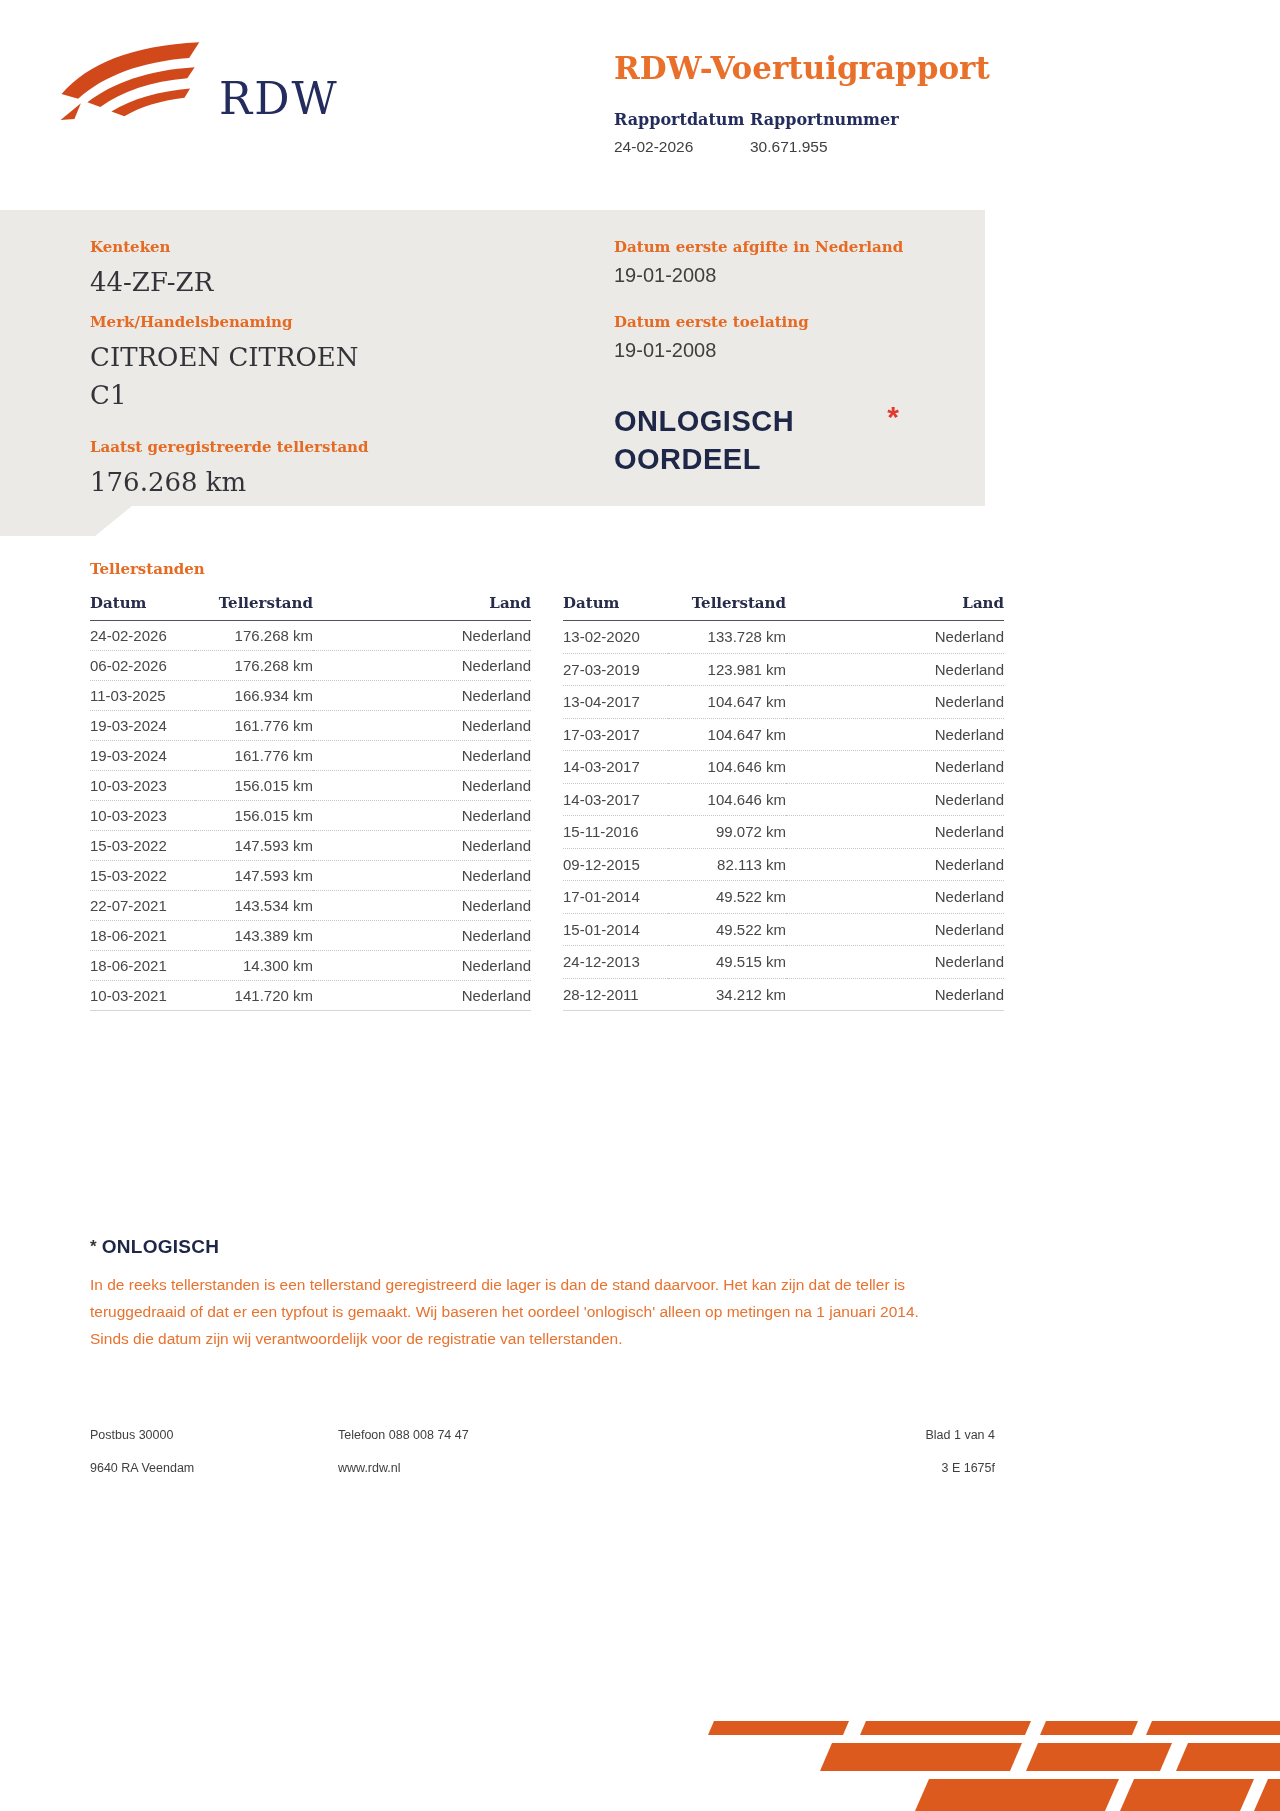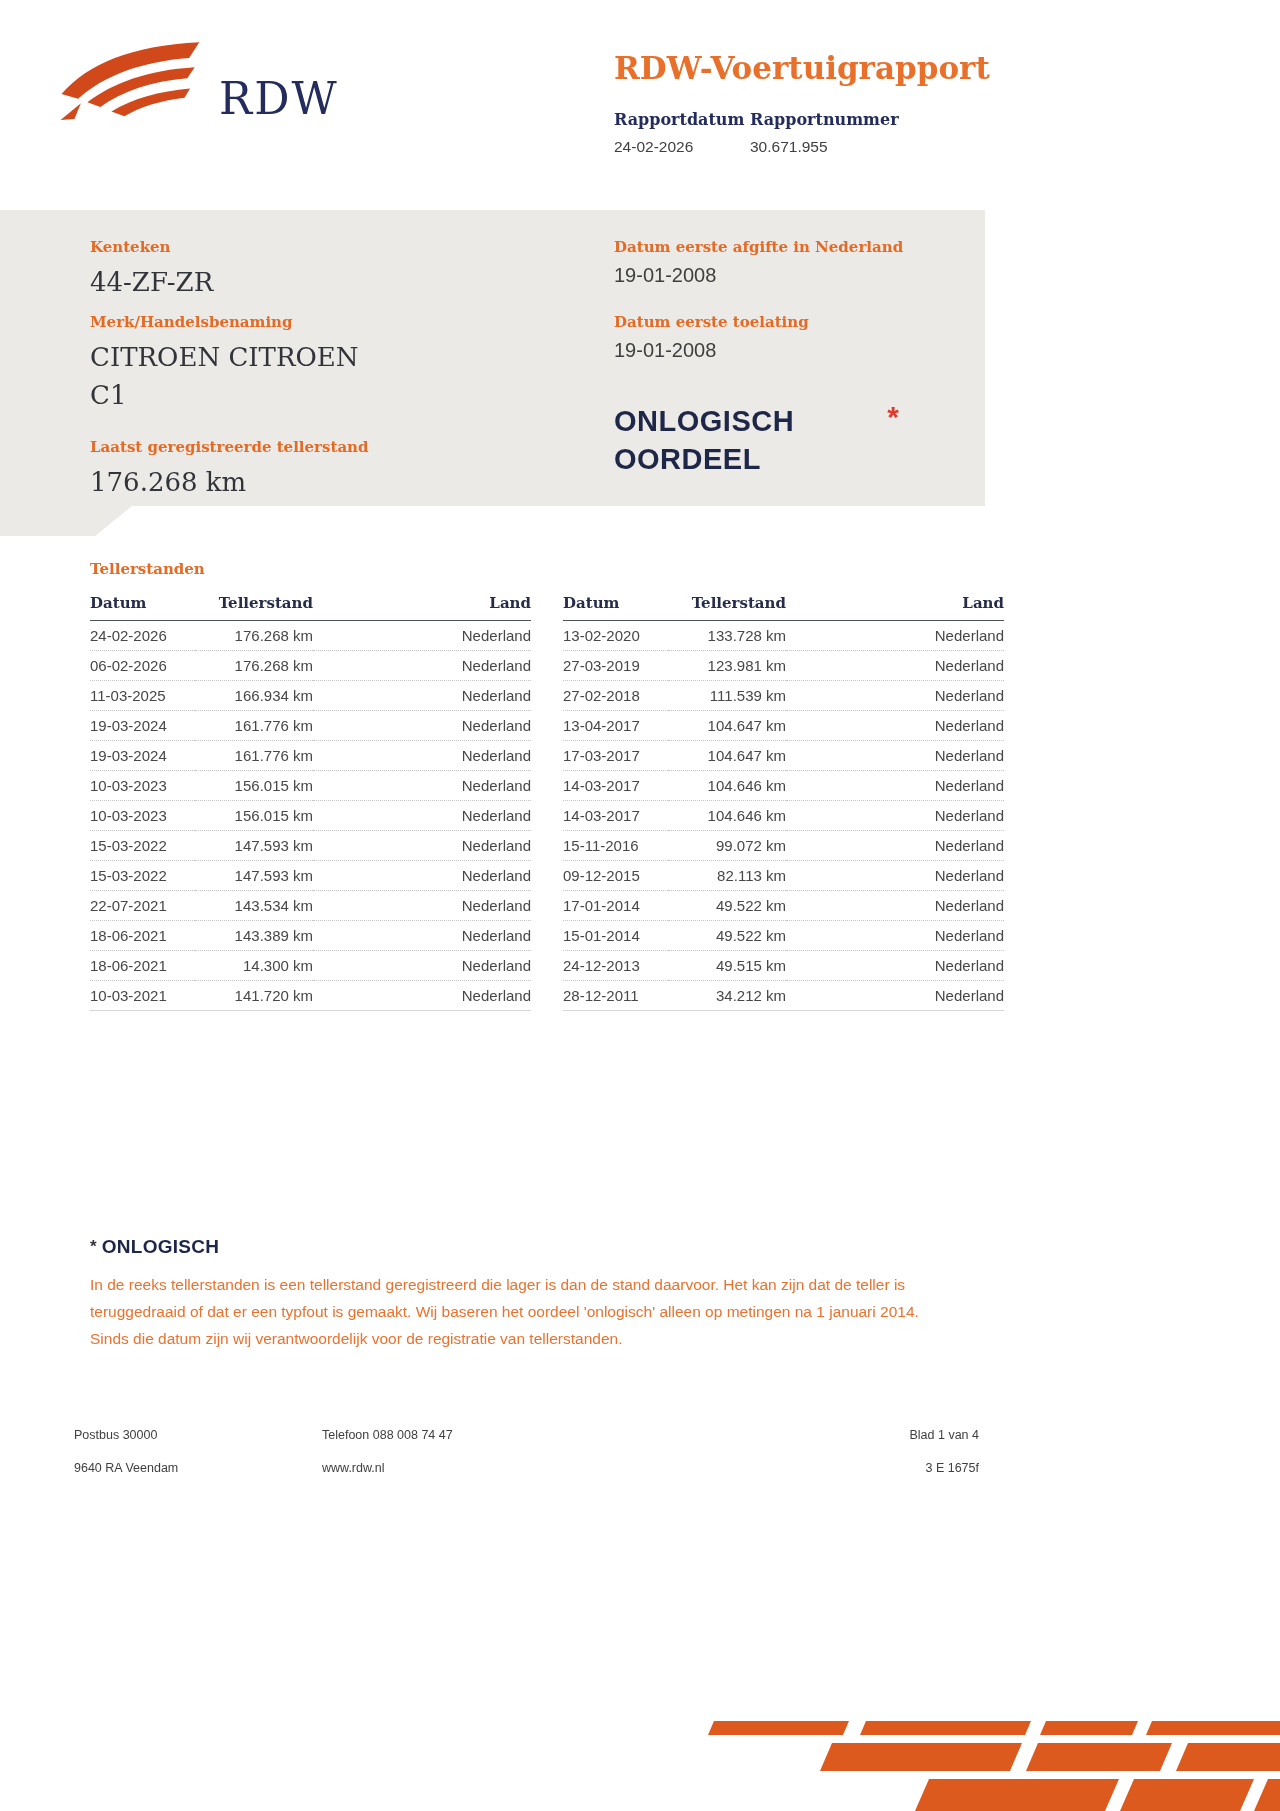--- a/index.html
+++ b/index.html
@@ -48,21 +48,21 @@
   table.odo tr:last-child td { border-bottom:1px solid #D6D6D6; }
 
   
   .note { position:absolute; top:1236px; left:90px; width:850px; }
   .note-head { display:flex; align-items:flex-start; gap:5px; }
   .note-ast { font-size:17px; font-weight:700; color:#33343A; line-height:18px; padding-top:2px; }
   .note-title { font-weight:700; font-size:19px; color:#1E2747; letter-spacing:0.3px; }
   .note-body { margin-top:13px; font-size:15.5px; line-height:27px; color:#E8722E; }
 
   
-  .footer { position:absolute; top:1428px; left:74px; width:905px; display:flex; font-size:12.5px; color:#3F3F3F; }
+  .footer { position:absolute; top:1428px; left:90px; width:905px; display:flex; font-size:12.5px; color:#3F3F3F; }
   .footer .fc1 { width:248px; }
   .footer .fc2 { flex:1; }
   .footer .fc3 { text-align:right; }
   .footer .fline + .fline { margin-top:19px; }
 
   
   .bottom-mark { position:absolute; right:0; bottom:0; width:600px; height:92px; }
 </style>
 </head>
 <body>
@@ -228,25 +228,20 @@
               <td class="c-datum">13-02-2020</td>
               <td class="c-tell">133.728 km</td>
               <td class="c-land">Nederland</td>
             </tr>
             <tr>
               <td class="c-datum">27-03-2019</td>
               <td class="c-tell">123.981 km</td>
               <td class="c-land">Nederland</td>
             </tr>
             <tr>
-              <td class="c-datum">27-02-2018</td>
-              <td class="c-tell">111.539 km</td>
-              <td class="c-land">Nederland</td>
-            </tr>
-            <tr>
               <td class="c-datum">13-04-2017</td>
               <td class="c-tell">104.647 km</td>
               <td class="c-land">Nederland</td>
             </tr>
             <tr>
               <td class="c-datum">17-03-2017</td>
               <td class="c-tell">104.647 km</td>
               <td class="c-land">Nederland</td>
             </tr>
             <tr>

